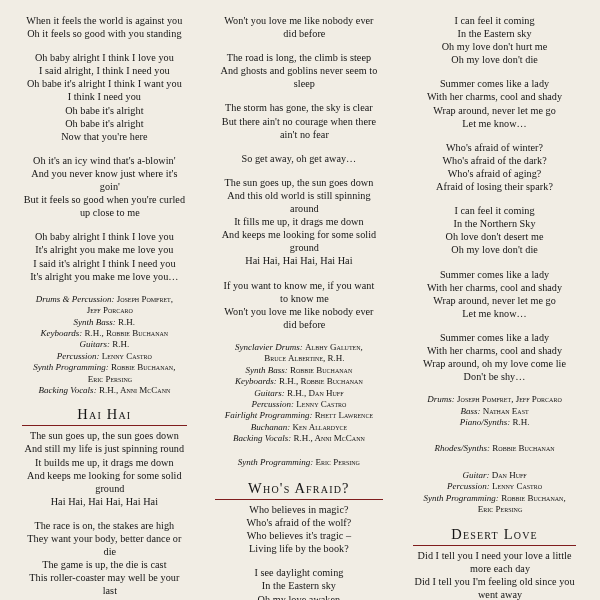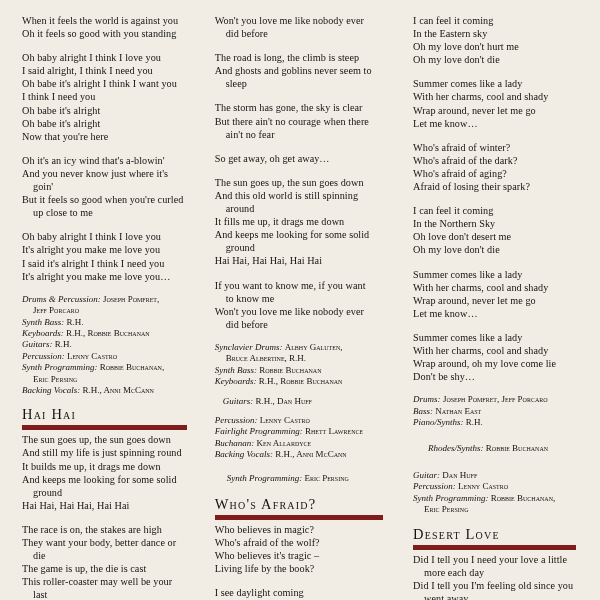--- a/index.html
+++ b/index.html
@@ -10,20 +10,21 @@
     color:#141414;
     overflow:hidden;
   }
   .page{
     position:relative;
     width:600px;height:600px;
     box-sizing:border-box;
     padding:14px 14px 10px 22px;
     display:flex;
     gap:12px;
+    text-align:center;
   }
   .col{
     box-sizing:border-box;
     width:190px;
     padding-right:10px;
   }
   .col.mid{width:200px;padding-left:6px;}
   .col.right{width:196px;padding-left:8px;}
   p.l{
     margin:0;
@@ -39,21 +40,21 @@
     margin-bottom:10px;
   }
   .credits .role{font-style:italic;}
   .credits .small-caps{font-variant:small-caps;font-style:normal;}
   .songtitle{
     font-variant:small-caps;
     font-size:14.5px;
     letter-spacing:1.2px;
     margin:4px 0 3px 0;
     padding-bottom:2px;
-    border-bottom:5px solid #7f1d1d;
+    border-bottom:1px solid #7f1d1d;
     font-weight:normal;
   }
 </style>
 </head>
 <body>
 
 <div class="page">
   <div class="col left">
       <div class="blk">
         <p class="l">When it feels the world is against you</p>
@@ -141,21 +142,21 @@
         <p class="l">If you want to know me, if you want</p>
         <p class="l" style="padding-left: 11px;">to know me</p>
         <p class="l">Won't you love me like nobody ever</p>
         <p class="l" style="padding-left: 11px;">did before</p>
       </div>
       <div class="credits">
         <p style="margin: 0px;"><span class="role">Synclavier Drums: </span><span class="small-caps">Albhy Galuten,</span></p>
         <p style="margin: 0px; padding-left: 11px;"><span class="small-caps">Bruce Albertine, R.H.</span></p>
         <p style="margin: 0px; font-family: Liberation Serif, serif;"><span class="role">Synth Bass: </span><span class="small-caps">Robbie Buchanan</span></p>
         <p style="margin: 0px;"><span class="role">Keyboards: </span><span class="small-caps">R.H., Robbie Buchanan</span></p>
-        <p style="margin: 8px;"><span class="role">Guitars: </span><span class="small-caps">R.H., Dan Huff</span></p>
+        <p style="margin: 0px;"><span class="role">Guitars: </span><span class="small-caps">R.H., Dan Huff</span></p>
         <p style="margin: 0px;"><span class="role">Percussion: </span><span class="small-caps">Lenny Castro</span></p>
         <p style="margin: 0px;"><span class="role">Fairlight Programming: </span><span class="small-caps">Rhett Lawrence</span></p>
         <p style="margin: 0px;"><span class="role">Buchanan: </span><span class="small-caps">Ken Allardyce</span></p>
         <p style="margin: 0px;"><span class="role">Backing Vocals: </span><span class="small-caps">R.H., Anni McCann</span></p>
         <p style="margin: 12px;"><span class="role">Synth Programming: </span><span class="small-caps">Eric Persing</span></p>
       </div>
       <h2 class="songtitle">Who's Afraid?</h2>
       <div class="blk">
         <p class="l">Who believes in magic?</p>
         <p class="l">Who's afraid of the wolf?</p>

